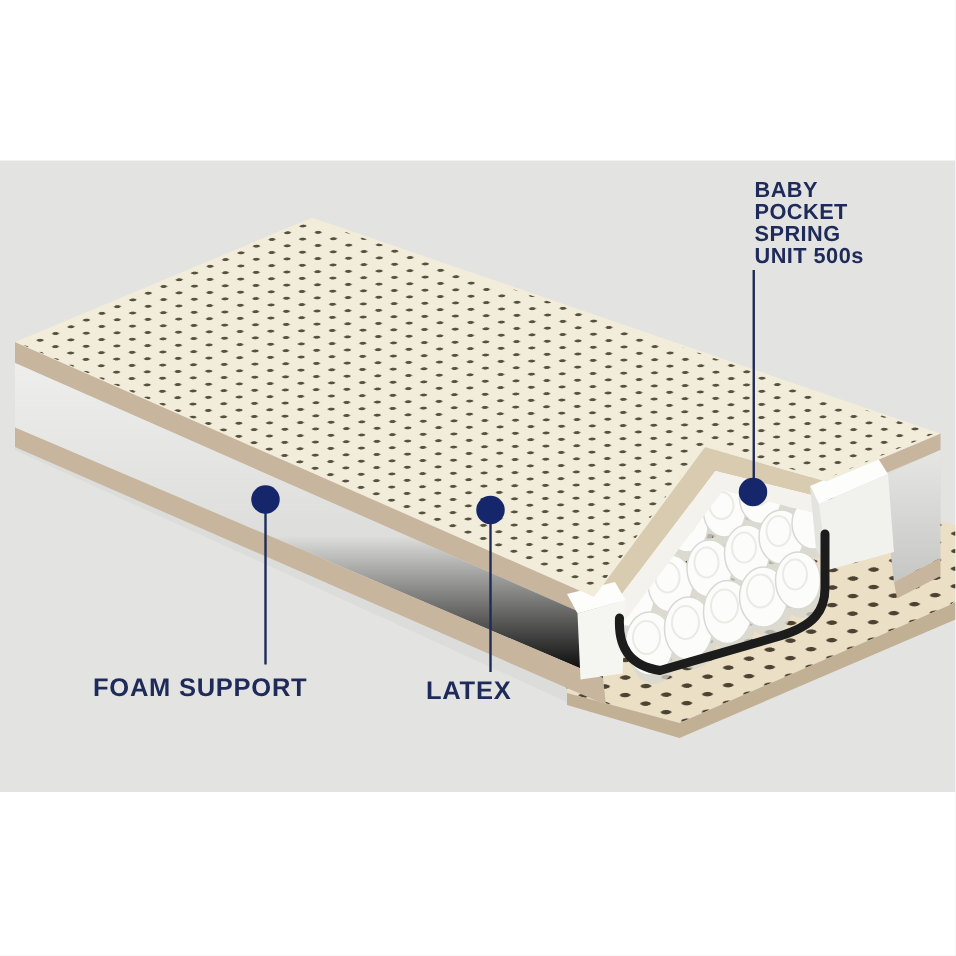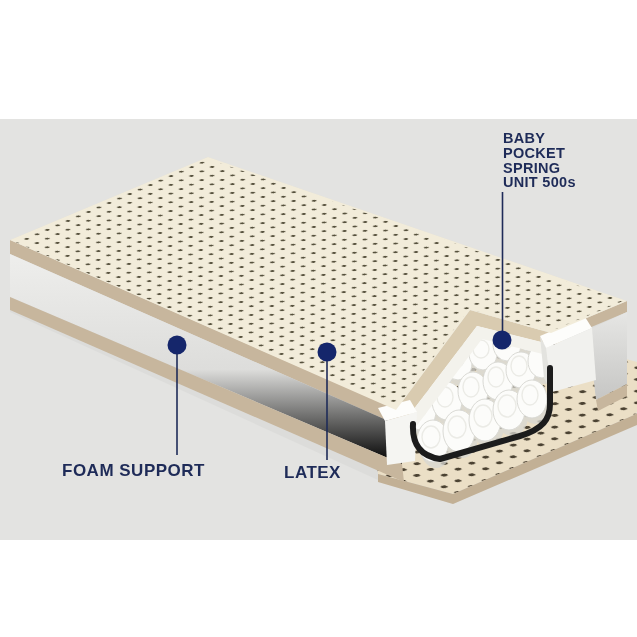--- a/index.html
+++ b/index.html
@@ -1,17 +1,17 @@
 <!DOCTYPE html>
 <html><head>
 <meta charset="utf-8">
 <style>
   html,body{margin:0;padding:0;background:#ffffff;}
   body{width:637px;height:637px;overflow:hidden;font-family:"Liberation Sans",sans-serif;}
-  .stage{position:relative;width:637px;height:484px;margin-top:12px;}
+  .stage{position:relative;width:637px;height:484px;}
   svg{display:block;}
   text{font-family:"Liberation Sans",sans-serif;font-weight:bold;}
 </style>
 </head>
 <body>
 
 <div class="stage">
 <svg width="637" height="637" viewBox="0 0 637 637">
   <defs>
     <linearGradient id="foamGrad" x1="0" y1="0" x2="0" y2="1">

